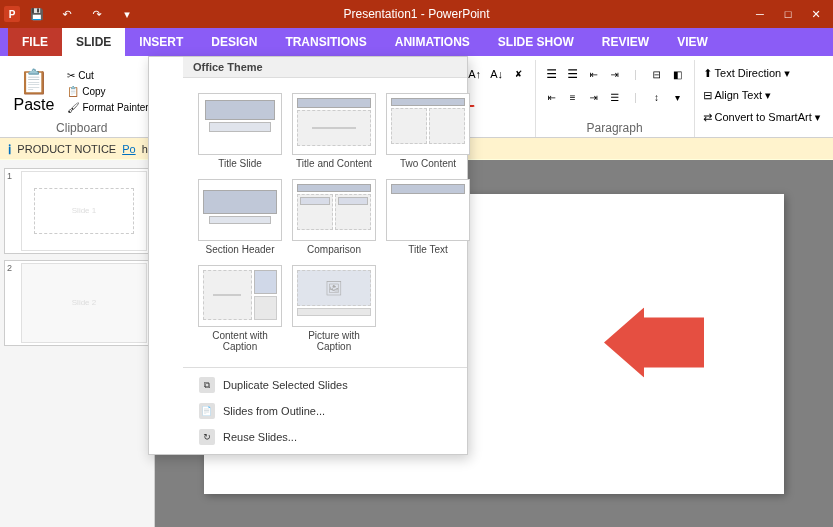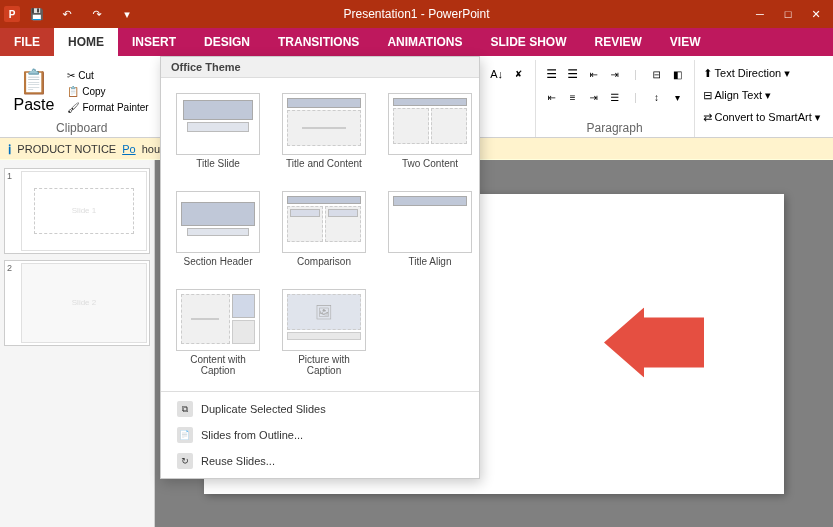--- a/index.html
+++ b/index.html
@@ -42,25 +42,25 @@
       width: 26px; height: 20px;
       background: transparent;
       border: none;
       color: white;
       font-size: 11px;
       cursor: pointer;
     }
 
     
     .ribbon-tabs {
-      background: #be185d;
+      background: #8b5cf6;
       display: flex;
       align-items: flex-end;
       height: 28px;
-      padding-left: 0;
+      padding-left: 8px;
     }
     .ribbon-tab {
       padding: 4px 14px;
       color: white;
       font-size: 12px;
       font-weight: 600;
       cursor: pointer;
       height: 100%;
       display: flex;
       align-items: center;
@@ -353,39 +353,40 @@
       display: flex;
       align-items: center;
       justify-content: flex-end;
       padding-right: 60px;
     }
 
     
     .dropdown-overlay {
       position: fixed;
       top: 56px;
-      left: 160px;
+      left: 148px;
       background: white;
       border: 1px solid #ccc;
       box-shadow: 2px 4px 12px rgba(0,0,0,0.2);
       z-index: 100;
       width: 320px;
+      padding-left: 34px;
     }
     .dropdown-theme-header {
       background: #f0f0f0;
       padding: 4px 10px;
       font-size: 11px;
       font-weight: 600;
       color: #444;
       border-bottom: 1px solid #ddd;
     }
     .dropdown-grid {
       display: grid;
       grid-template-columns: repeat(3, 1fr);
-      gap: 12px;
+      gap: 0;
       padding: 10px;
     }
     .layout-item {
       display: flex;
       flex-direction: column;
       align-items: center;
       cursor: pointer;
       border: 1px solid transparent;
       border-radius: 2px;
       padding: 4px;
@@ -455,21 +456,21 @@
   <span>Presentation1 - PowerPoint</span>
   <div class="title-bar-controls">
     <button class="title-bar-btn">─</button>
     <button class="title-bar-btn">□</button>
     <button class="title-bar-btn">✕</button>
   </div>
 </div>
 
 <div class="ribbon-tabs">
   <div class="ribbon-tab file-tab">FILE</div>
-  <div class="ribbon-tab active">HOME</div>
+  <div class="ribbon-tab active">SLIDE</div>
   <div class="ribbon-tab">INSERT</div>
   <div class="ribbon-tab">DESIGN</div>
   <div class="ribbon-tab">TRANSITIONS</div>
   <div class="ribbon-tab">ANIMATIONS</div>
   <div class="ribbon-tab">SLIDE SHOW</div>
   <div class="ribbon-tab">REVIEW</div>
   <div class="ribbon-tab">VIEW</div>
 </div>
 
 <div class="ribbon">
@@ -677,21 +678,21 @@
           </div>
         </div>
       </div>
       <span class="layout-label">Comparison</span>
     </div>
 
     <div class="layout-item">
       <div class="layout-thumb">
         <div style="height:10px;background:#c0c8d8;margin:4px 4px 2px;border:1px solid #aaa;"></div>
       </div>
-      <span class="layout-label">Title Align</span>
+      <span class="layout-label">Title Text</span>
     </div>
 
 
     <div class="layout-item">
       <div class="layout-thumb">
         <div style="display:flex;gap:2px;margin:4px;height:50px;">
           <div style="flex:2;background:#f0f0f0;border:1px dashed #ccc;display:flex;align-items:center;justify-content:center;">
             <div style="width:60%;height:2px;background:#ccc;"></div>
           </div>
           <div style="flex:1;display:flex;flex-direction:column;gap:2px;">

